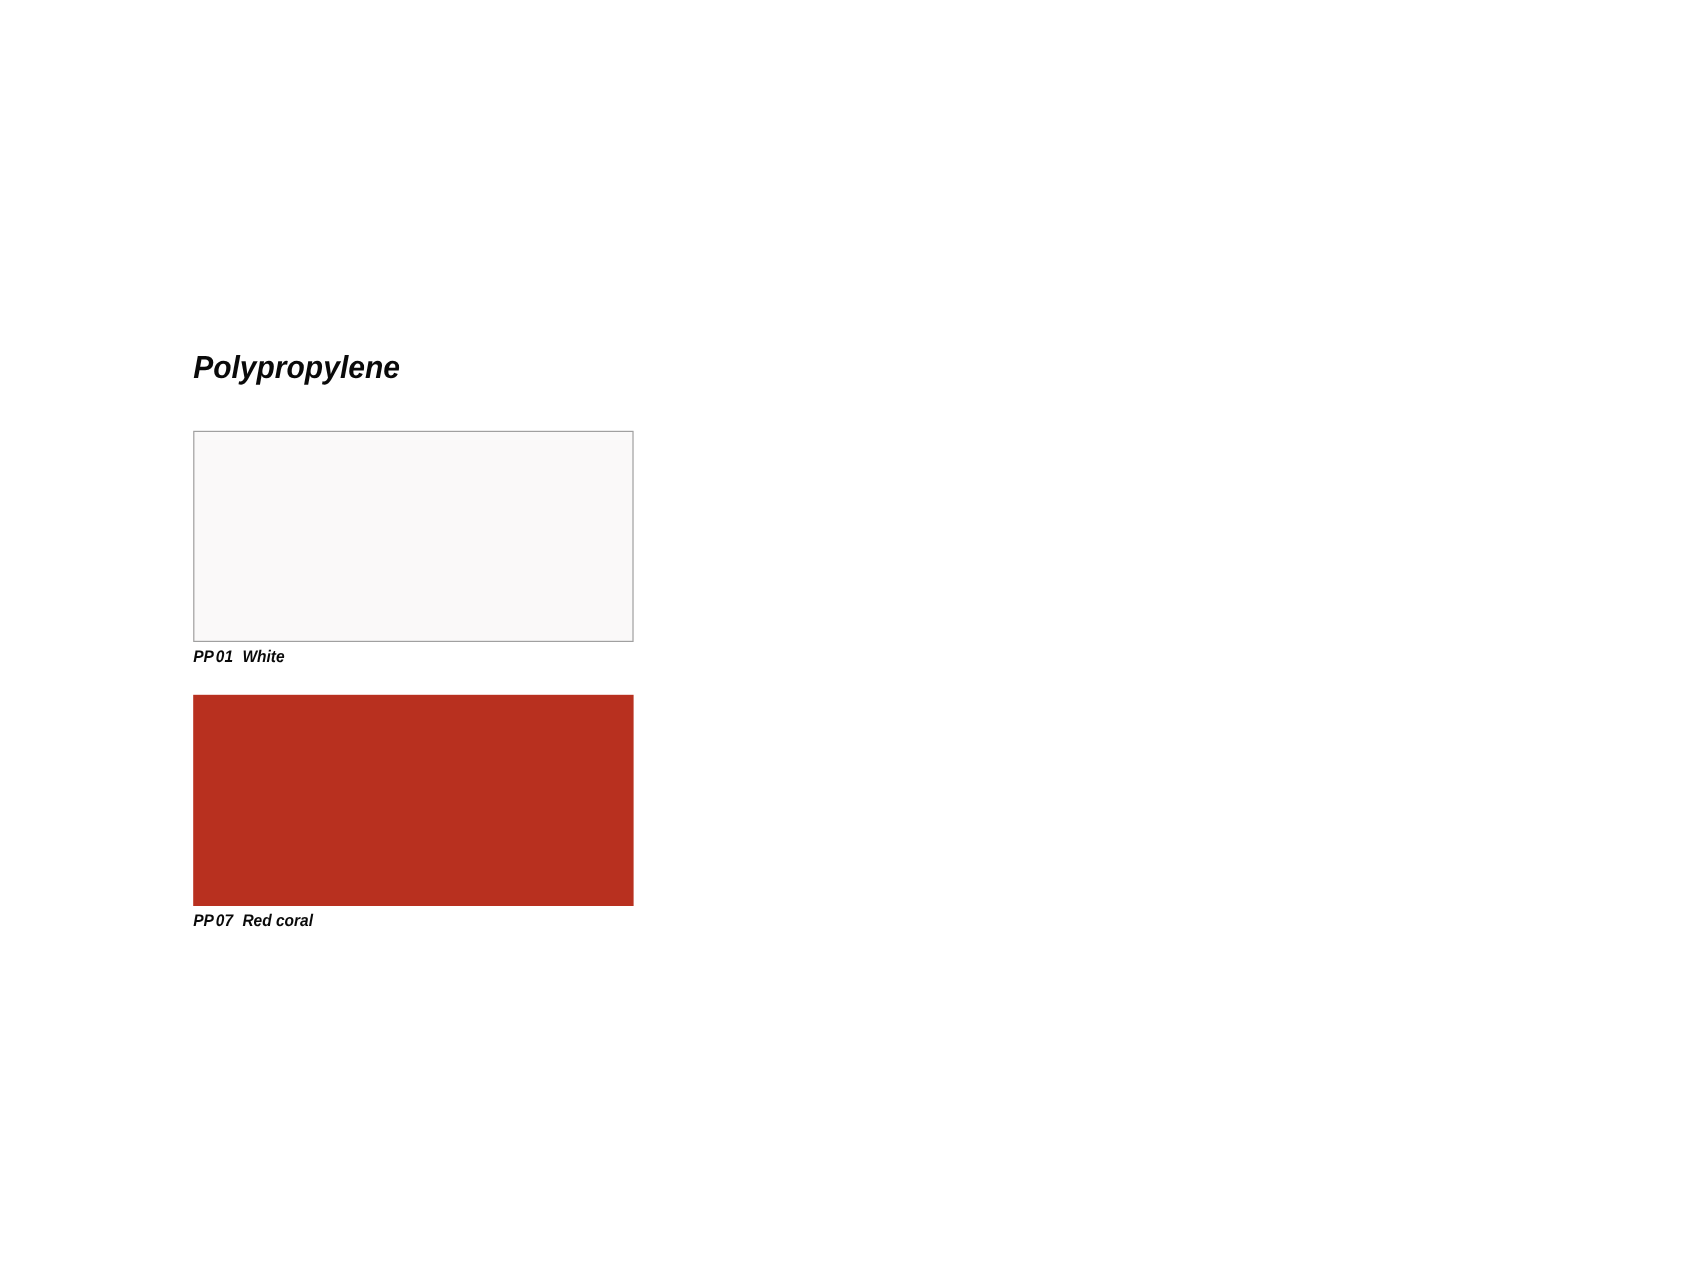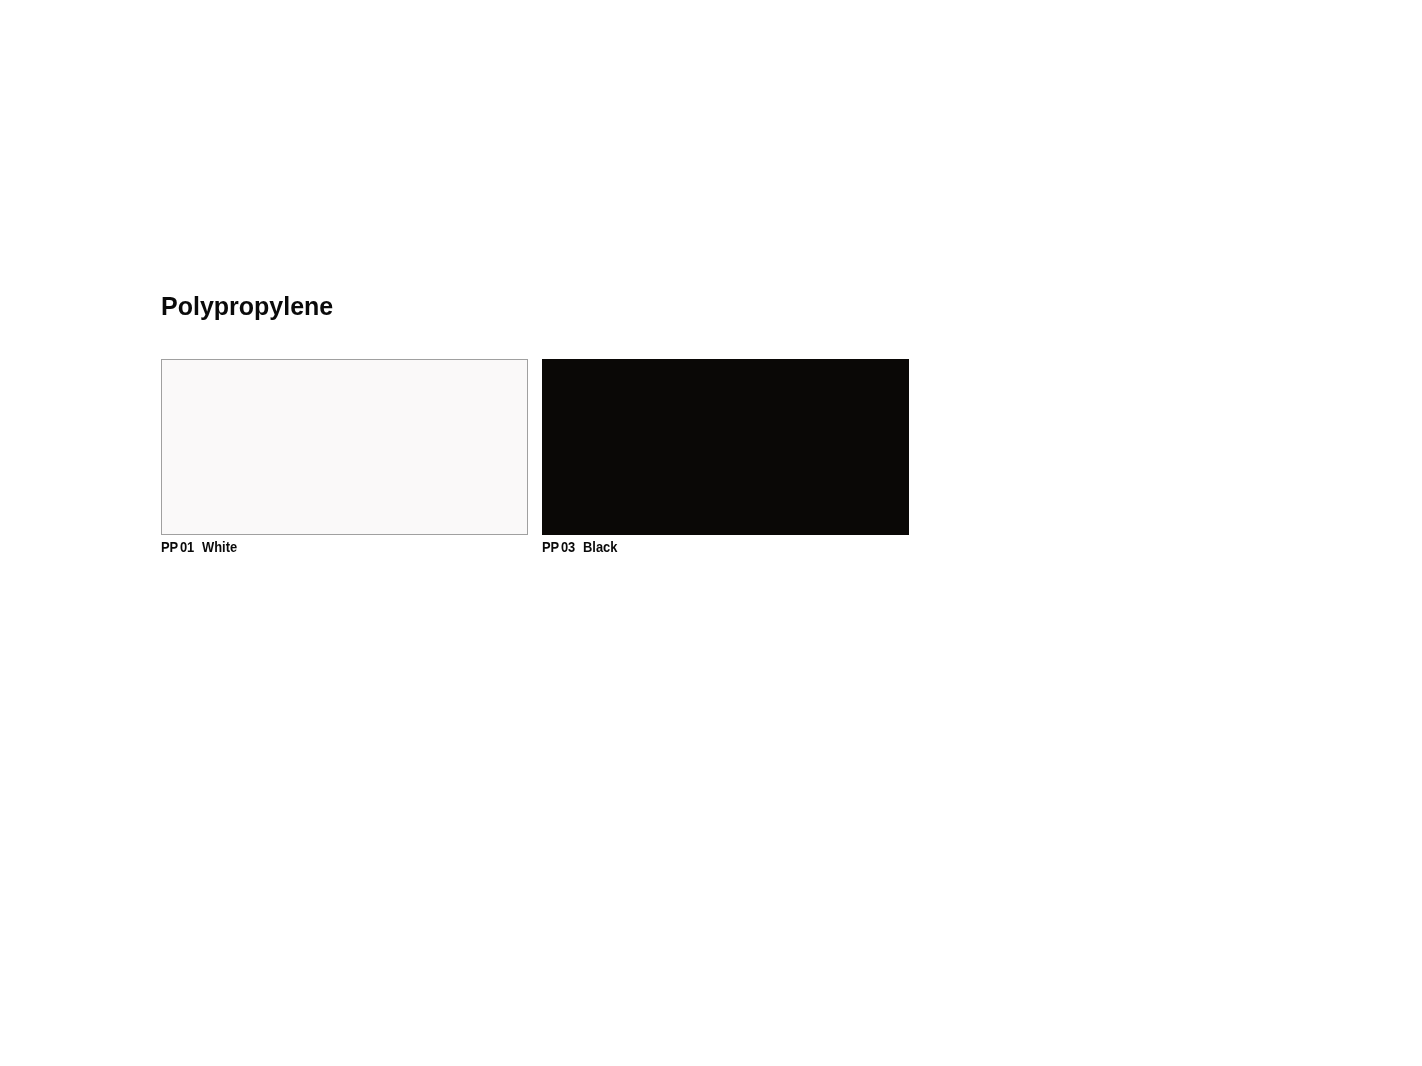--- a/index.html
+++ b/index.html
@@ -10,20 +10,21 @@
     background:#ffffff;
     font-family:"Liberation Sans", sans-serif;
     -webkit-font-smoothing:antialiased;
     overflow:hidden;
   }
 
   #page {
     position:absolute; left:0; top:0;
     width:1422px; height:1066px;
     background:#ffffff;
+    font-style:italic;
   }
 
   
   #page-title {
     position:absolute; left:161px; top:293px; margin:0;
     font-size:26.6px; font-weight:700; line-height:26px;
     color:#0a0a0a; white-space:nowrap;
     transform:scaleX(0.94); transform-origin:0 0;
   }
 
@@ -59,26 +60,26 @@
   <div id="swatch-grid">
 
     <div class="swatch-cell" style="left:161px;top:359px">
 
       <div class="swatch-chip" style="background-color: rgb(250, 249, 249); border: 1px solid rgb(160, 160, 160);"></div>
 
       <div class="swatch-label"><span class="lbl-code">PP</span><span class="lbl-num">01</span><span class="lbl-name">White</span></div>
 
     </div>
 
-    <div class="swatch-cell" style="left:542px;top:359px">
 
-      <div class="swatch-chip" style="background-color: rgb(10, 8, 6);"></div>
 
-      <div class="swatch-label"><span class="lbl-code">PP</span><span class="lbl-num">03</span><span class="lbl-name">Black</span></div>
+    <div class="swatch-cell" style="left:161px;top:579px">
+
+      <div class="swatch-chip" style="background-color: rgb(184, 48, 31);"></div>
+
+      <div class="swatch-label"><span class="lbl-code">PP</span><span class="lbl-num">07</span><span class="lbl-name">Red coral</span></div>
 
     </div>
-
-
 
 
   </div>
 
 </div>
 
 </body></html>

